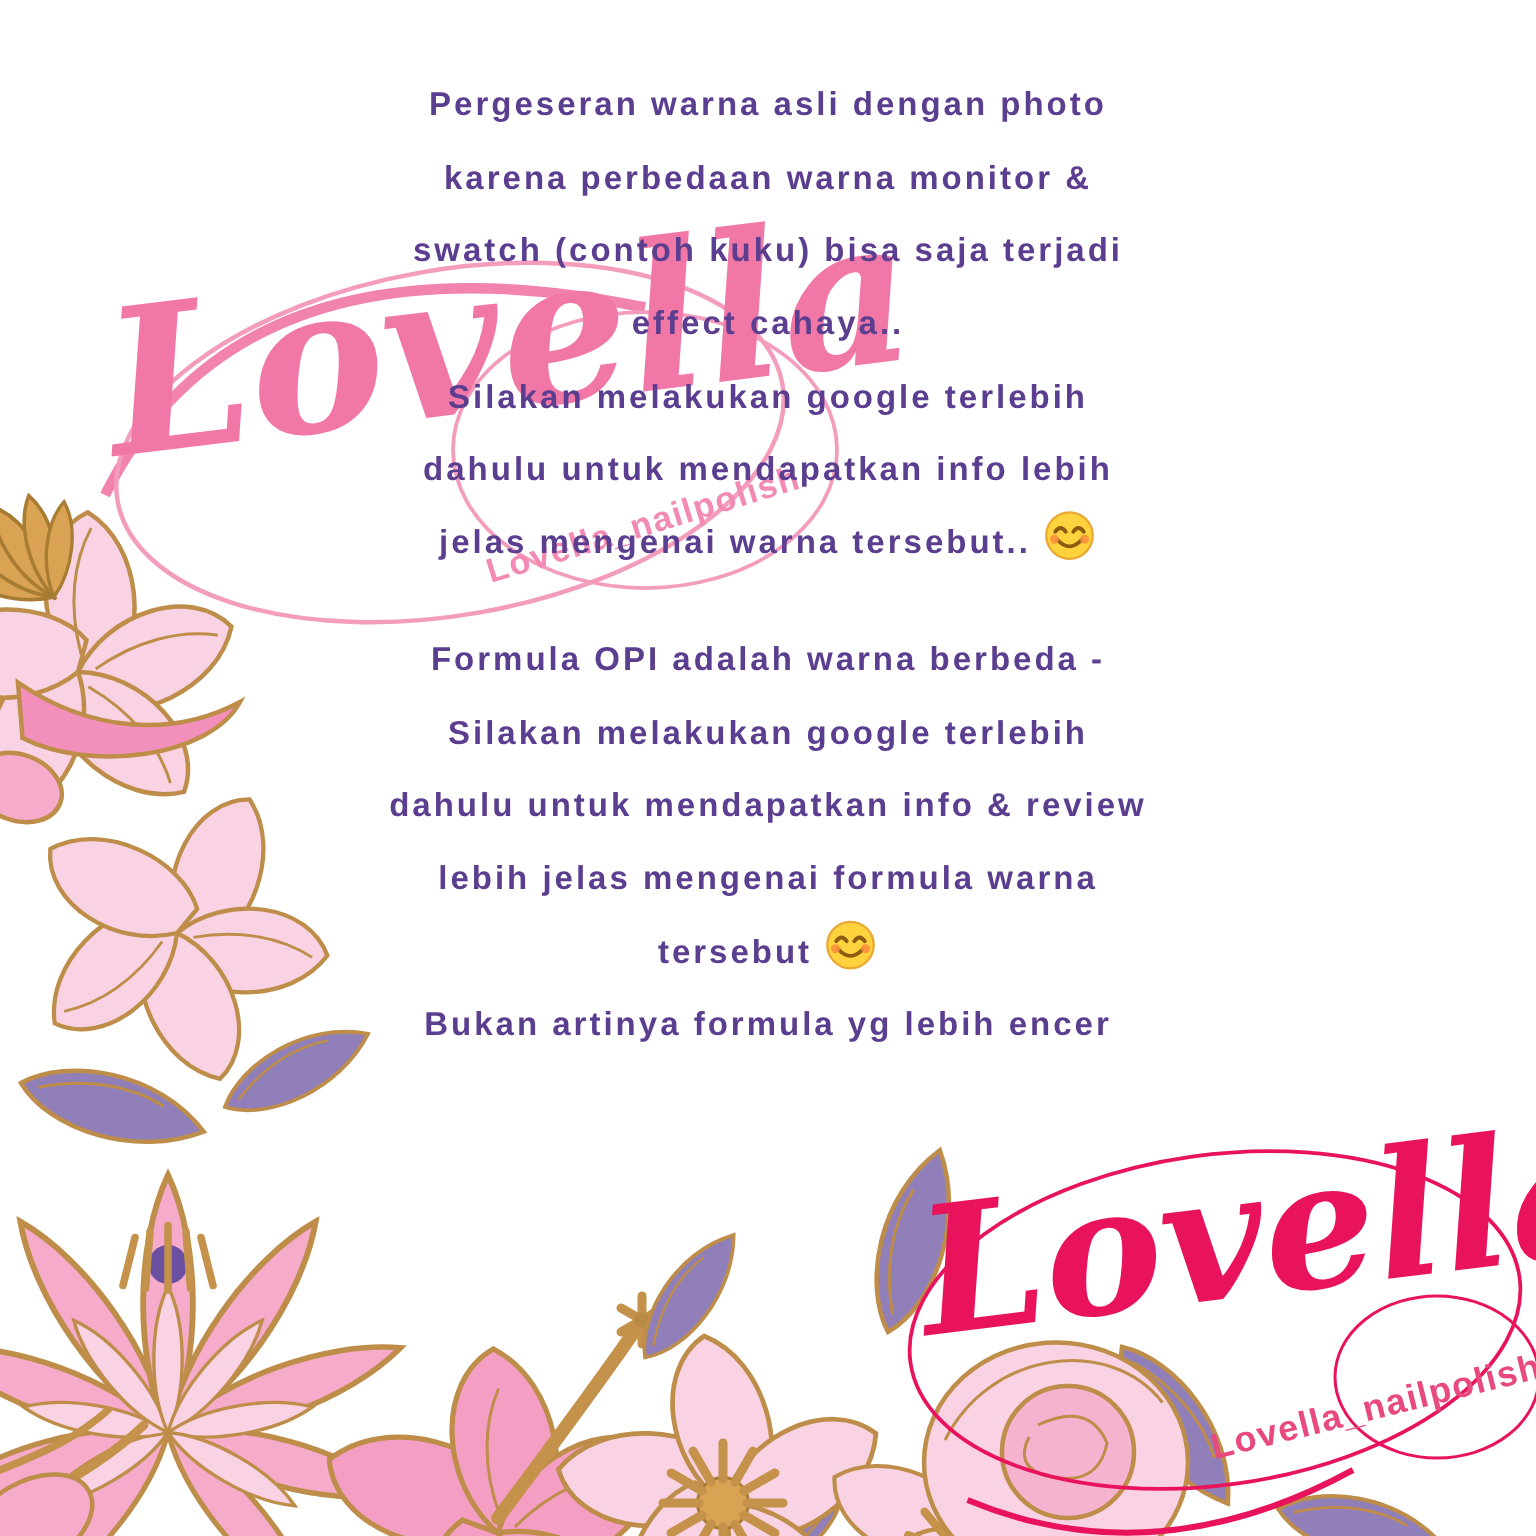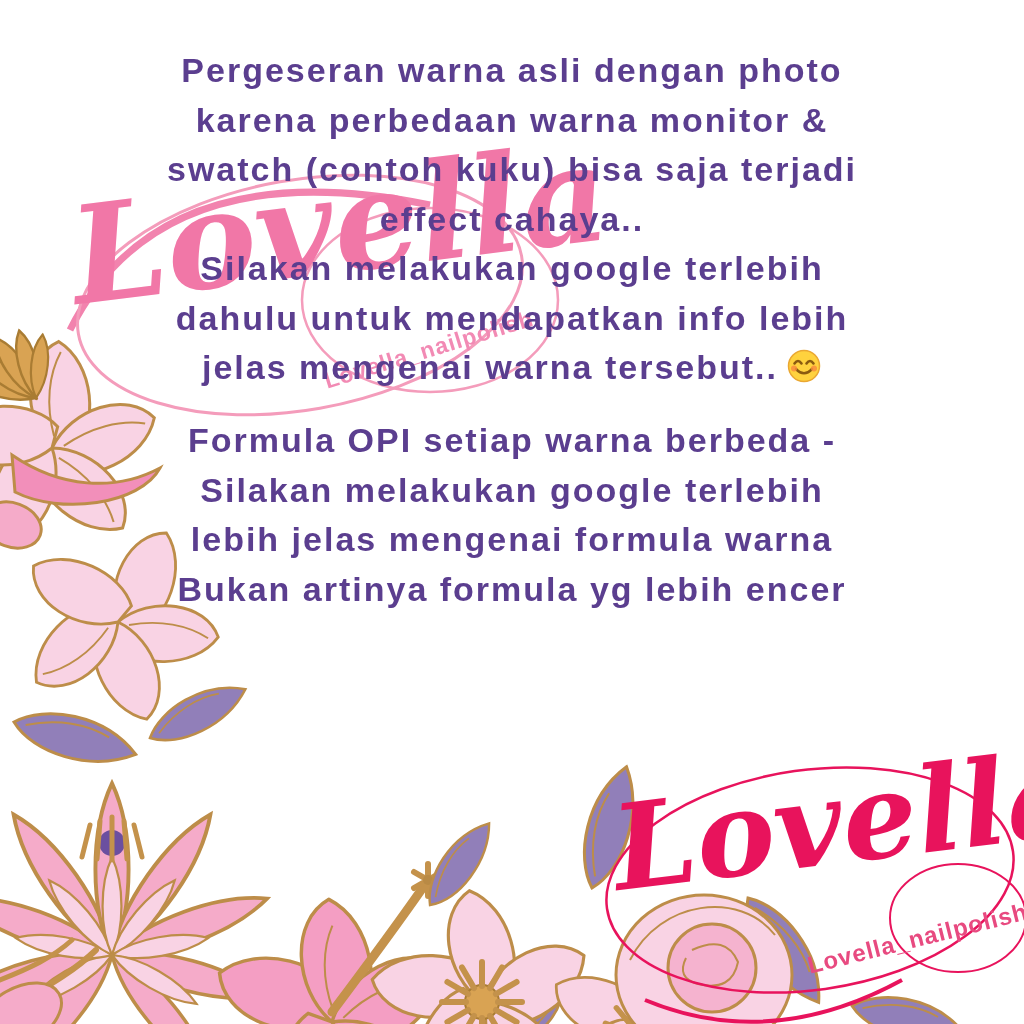--- a/index.html
+++ b/index.html
@@ -20,21 +20,21 @@
         transform-origin:left top;white-space:nowrap;}
   .logo-top{left:62px;top:178px;font-size:135px;color:#f177a7;transform:rotate(-7deg);z-index:2;}
   .logo-bottom{left:605px;top:780px;font-size:118px;color:#e8135c;transform:rotate(-7deg);z-index:4;}
   .handle{position:absolute;font-weight:bold;letter-spacing:1px;transform-origin:left center;
           white-space:nowrap;}
   .handle-top{left:325px;top:368px;font-size:23px;color:#f28ab4;transform:rotate(-17deg);z-index:2;}
   .handle-bottom{left:808px;top:952px;font-size:24px;color:#e84a80;transform:rotate(-14deg);z-index:4;}
   
   .text-layer{position:absolute;left:0;top:0;width:1024px;z-index:3;text-align:center;
               color:#5b3e8f;font-weight:bold;}
-  .para{position:absolute;left:0;width:100%;font-size:34px;line-height:47px;letter-spacing:2px;}
+  .para{position:absolute;left:0;width:100%;font-size:22px;line-height:47px;letter-spacing:2px;}
   .para1{top:44px;}
   .para2{top:414px;}
   .line span{vertical-align:middle;}
   .line svg{vertical-align:-8px;margin-left:8px;}
   .flourish{fill:none;}
 </style>
 </head>
 <body>
 
 <div class="canvas">
@@ -212,23 +212,32 @@
         <div class="line"><span>jelas mengenai warna tersebut..</span><svg width="36" height="36" viewBox="0 0 36 36">
     <circle cx="18" cy="18" r="15.5" fill="#ffd23e" stroke="#eaa732" stroke-width="1.5"></circle>
     <path d="M8.5 15.5 Q12 10.5 15.5 15.5" stroke="#8a5b10" stroke-width="2.6" fill="none" stroke-linecap="round"></path>
     <path d="M20.5 15.5 Q24 10.5 27.5 15.5" stroke="#8a5b10" stroke-width="2.6" fill="none" stroke-linecap="round"></path>
     <path d="M10 21 Q18 29.5 26 21" stroke="#8a5b10" stroke-width="2.6" fill="none" stroke-linecap="round"></path>
     <circle cx="8" cy="20.5" r="3" fill="#f98e3e" opacity="0.85"></circle>
     <circle cx="28" cy="20.5" r="3" fill="#f98e3e" opacity="0.85"></circle>
   </svg></div>
       </div>
     <div class="para para2">
-        <div class="line"><span>Formula OPI setiap warna berbeda -</span></div>
+        <div class="line"><span>Formula OPI adalah warna berbeda -</span></div>
         <div class="line"><span>Silakan melakukan google terlebih</span></div>
+        <div class="line"><span>dahulu untuk mendapatkan info &amp; review</span></div>
         <div class="line"><span>lebih jelas mengenai formula warna</span></div>
+        <div class="line"><span>tersebut</span><svg width="36" height="36" viewBox="0 0 36 36">
+    <circle cx="18" cy="18" r="15.5" fill="#ffd23e" stroke="#eaa732" stroke-width="1.5"></circle>
+    <path d="M8.5 15.5 Q12 10.5 15.5 15.5" stroke="#8a5b10" stroke-width="2.6" fill="none" stroke-linecap="round"></path>
+    <path d="M20.5 15.5 Q24 10.5 27.5 15.5" stroke="#8a5b10" stroke-width="2.6" fill="none" stroke-linecap="round"></path>
+    <path d="M10 21 Q18 29.5 26 21" stroke="#8a5b10" stroke-width="2.6" fill="none" stroke-linecap="round"></path>
+    <circle cx="8" cy="20.5" r="3" fill="#f98e3e" opacity="0.85"></circle>
+    <circle cx="28" cy="20.5" r="3" fill="#f98e3e" opacity="0.85"></circle>
+  </svg></div>
         <div class="line"><span>Bukan artinya formula yg lebih encer</span></div>
       </div>
   </div>
 
   <div class="logo logo-bottom">Lovella</div>
   <div class="handle handle-bottom">Lovella_nailpolish</div>
 
 </div>
 
 </body></html>

